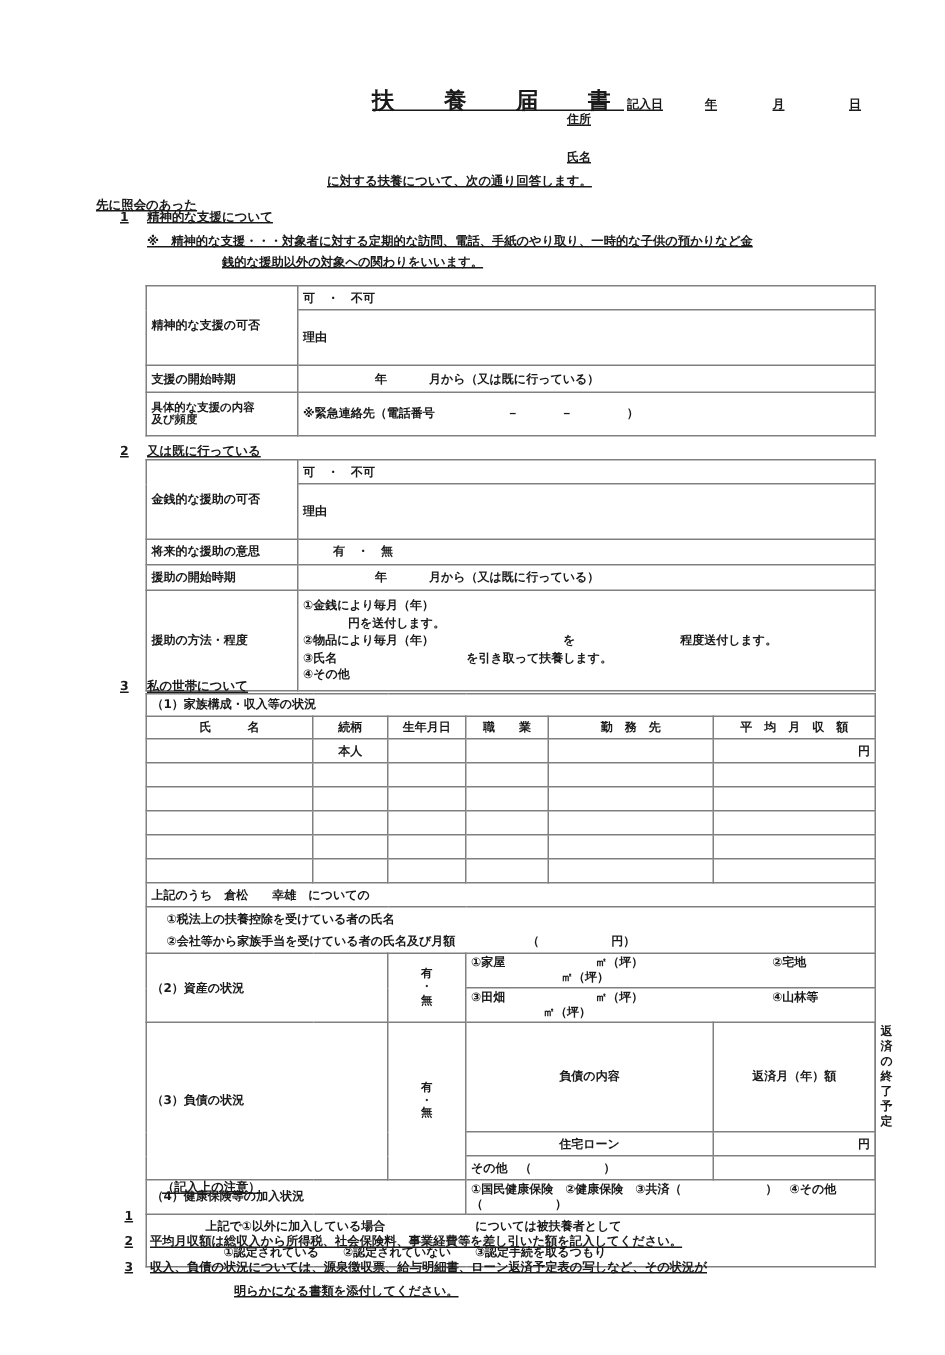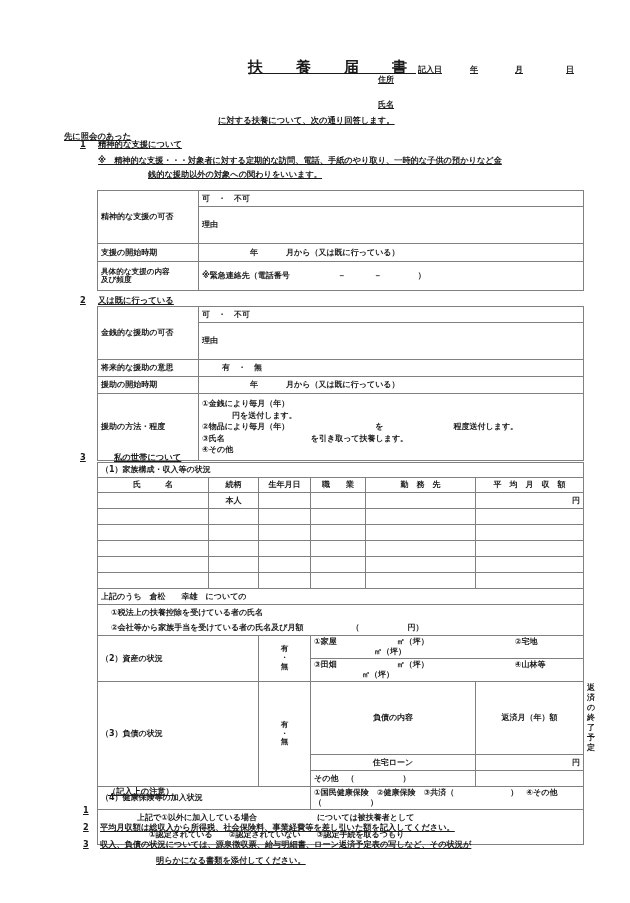--- a/index.html
+++ b/index.html
@@ -52,21 +52,21 @@
 
   .s1-num { left: 80px;  top: 139px; }
   .s1-ttl { left: 98px;  top: 139px; }
   .s1-note1 { left: 98px;  top: 155px; font-size: 8.2px; font-weight: bold; }
   .s1-note2 { left: 148px; top: 169px; font-size: 8.2px; font-weight: bold; }
 
   .s2-num { left: 80px;  top: 295px; }
   .s2-ttl { left: 98px;  top: 295px; }
 
   .s3-num { left: 80px;  top: 452px; }
-  .s3-ttl { left: 114px;  top: 452px; text-align: right; }
+  .s3-ttl { left: 98px;  top: 452px; text-align: right; }
 
   
   table.form {
     position: absolute;
     border-collapse: collapse;
     table-layout: fixed;
     font-family: "DejaVu Sans", "Liberation Sans", sans-serif;
     font-size: 8px;
     font-weight: bold;
     color: #1a1a1a;

